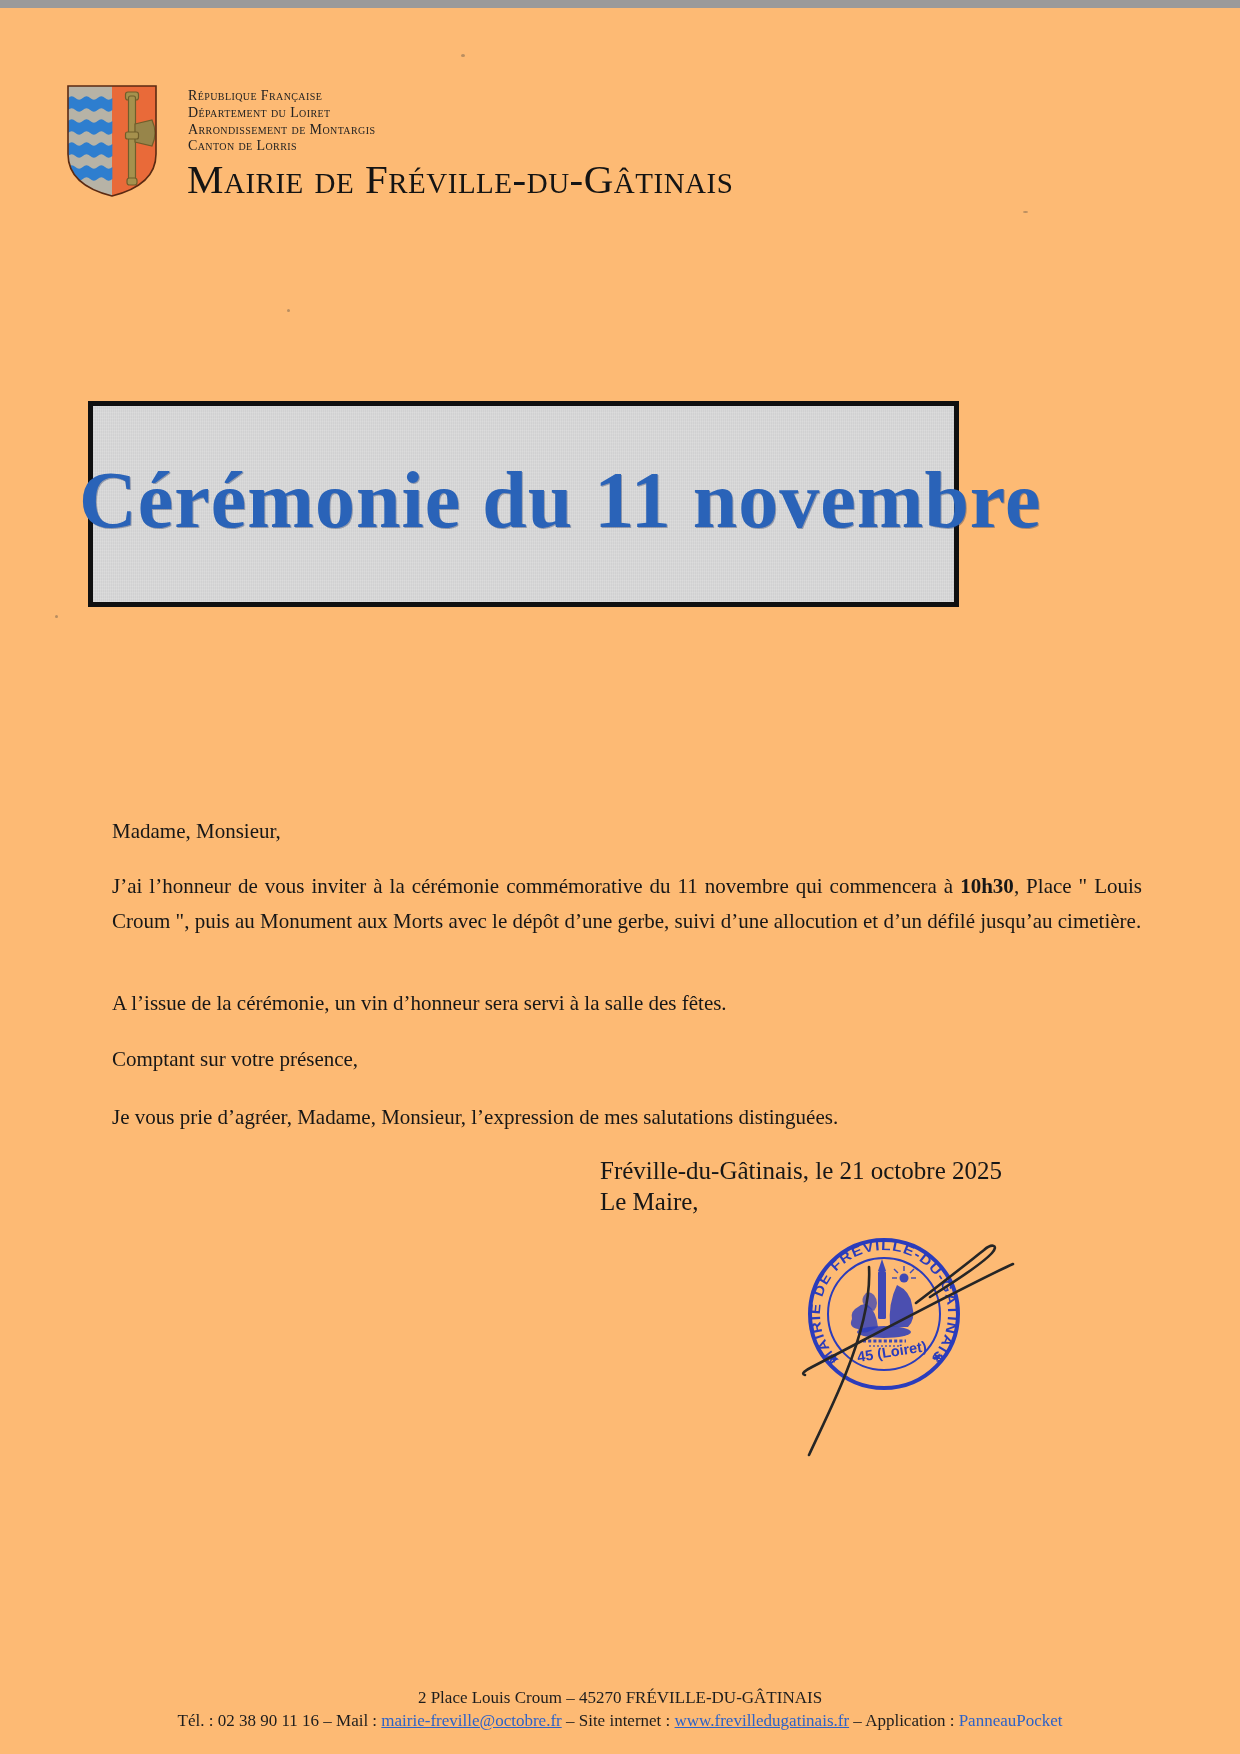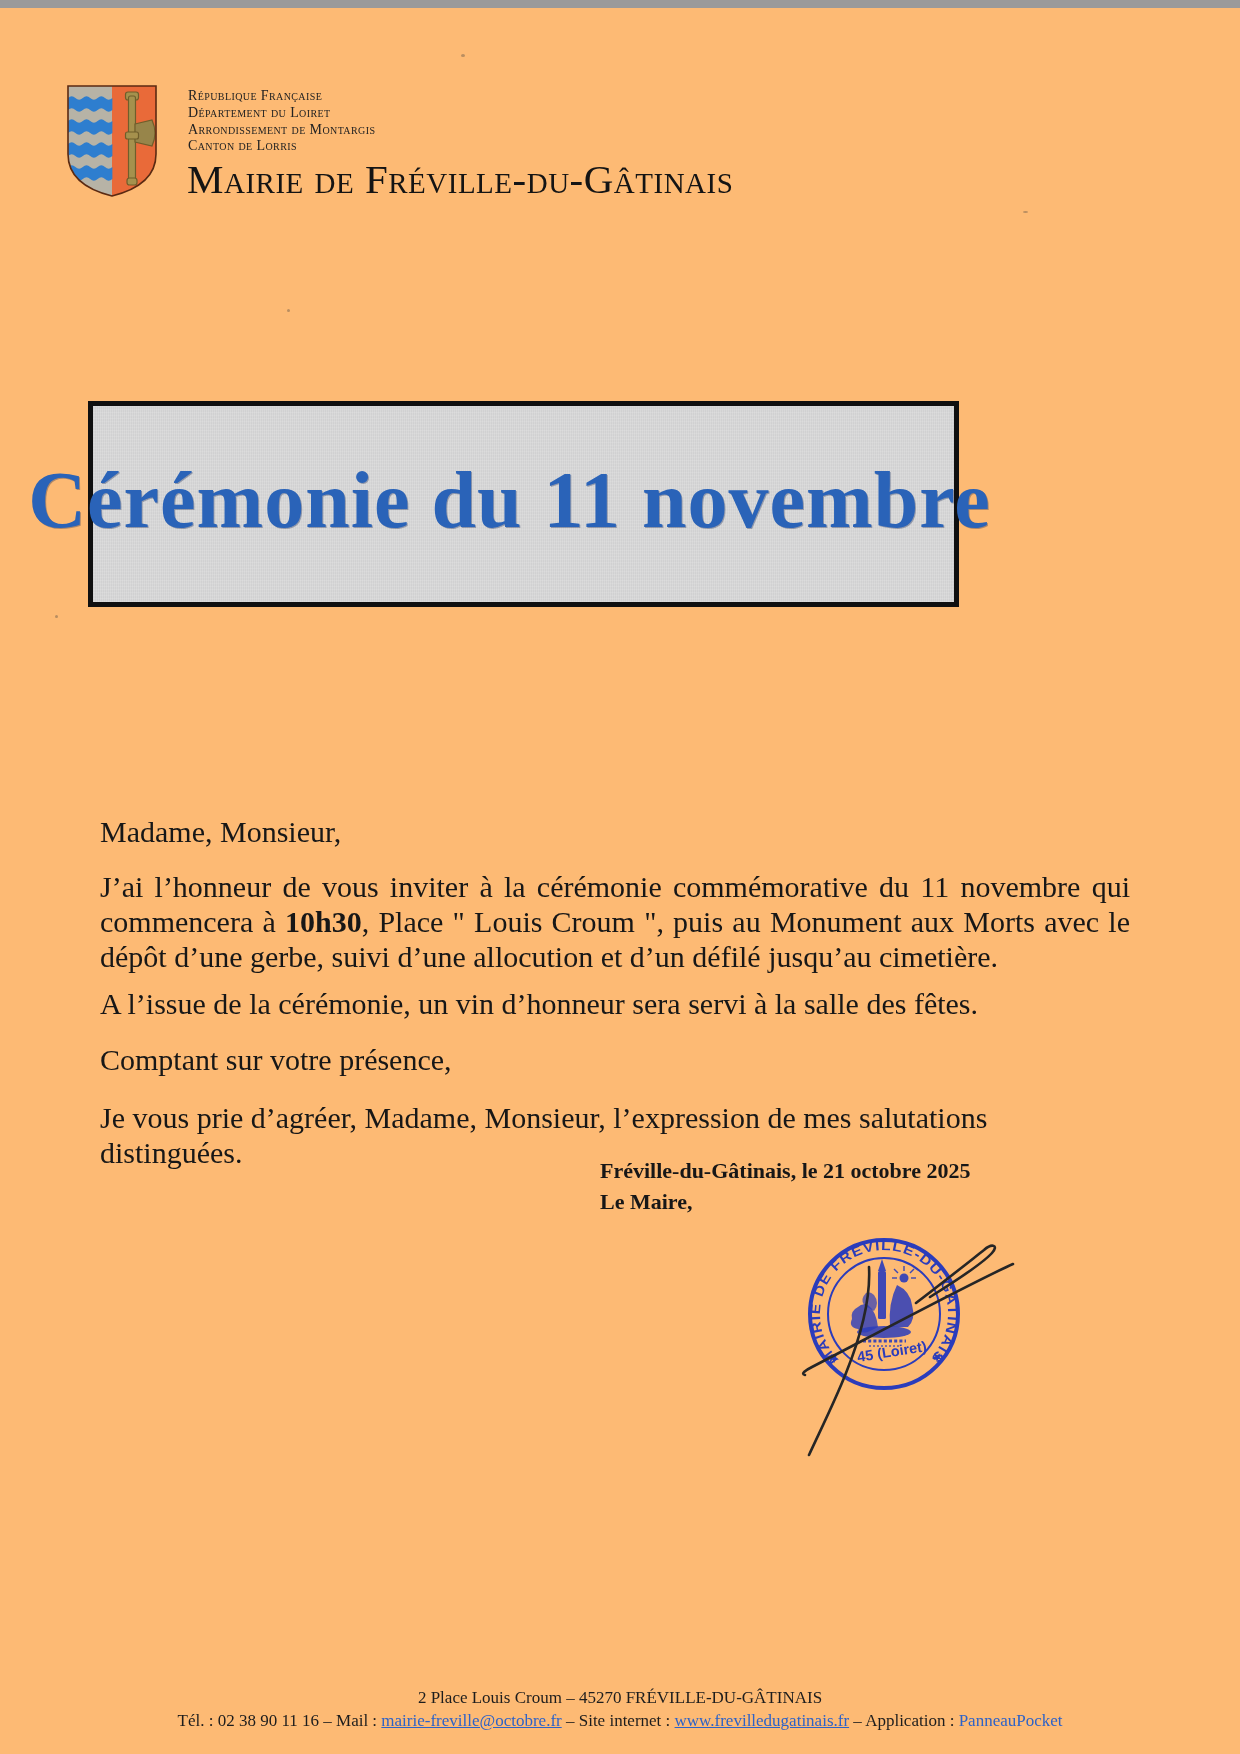--- a/index.html
+++ b/index.html
@@ -20,35 +20,35 @@
   .mairie-title { position:absolute; left:187px; top:147px; font-size:41px; font-weight:normal;
                   font-variant: small-caps; letter-spacing:.5px; color:#141414; white-space:nowrap; }
   
   .banner {
     position:absolute; left:88px; top:393px; width:871px; height:206px;
     background-color:#d8d8d8;
     background-image:
       repeating-linear-gradient(0deg,  rgba(255,255,255,.10) 0 1px, rgba(0,0,0,0) 1px 3px),
       repeating-linear-gradient(90deg, rgba(120,120,130,.08) 0 1px, rgba(0,0,0,0) 1px 2px);
     border:5px solid #101010;
-    display:flex; align-items:center; justify-content:center;
+    display:flex; align-items:center; justify-content:flex-start;
   }
   .banner-title {
     font-size:80px; font-weight:bold; color:#2a63b8; letter-spacing:1px;
     transform:translate(-14px,-4px); white-space:nowrap;
     text-shadow: 1px 1px 0 rgba(20,40,90,.35);
   }
   
-  .body-text { position:absolute; left:100px; width:1030px; font-size:30px; line-height:35px; color:#171717; }
+  .body-text { position:absolute; left:112px; width:1030px; font-size:21px; line-height:35px; color:#171717; }
   .salutation   { top:806px; }
   .para-1       { top:861px; text-align:justify; }
   .para-2       { top:978px; }
   .para-3       { top:1034px; }
   .para-4       { top:1092px; }
-  .date-block   { position:absolute; left:600px; top:1148px; font-size:22px; line-height:30.5px; color:#171717;font-weight:bold; }
+  .date-block   { position:absolute; left:600px; top:1148px; font-size:25px; line-height:30.5px; color:#171717; }
   
   .stamp-sig { position:absolute; left:770px; top:1225px; width:260px; height:240px; }
   
   .footer { position:absolute; left:0; top:1678px; width:100%; text-align:center;
             font-size:17px; line-height:23px; color:#1d1d1d; }
   .footer a { color:#2d62c8; }
   .footer .app-link { text-decoration:none; }
   
   .speck { position:absolute; background:rgba(60,60,60,.35); border-radius:50%; }
 </style>

